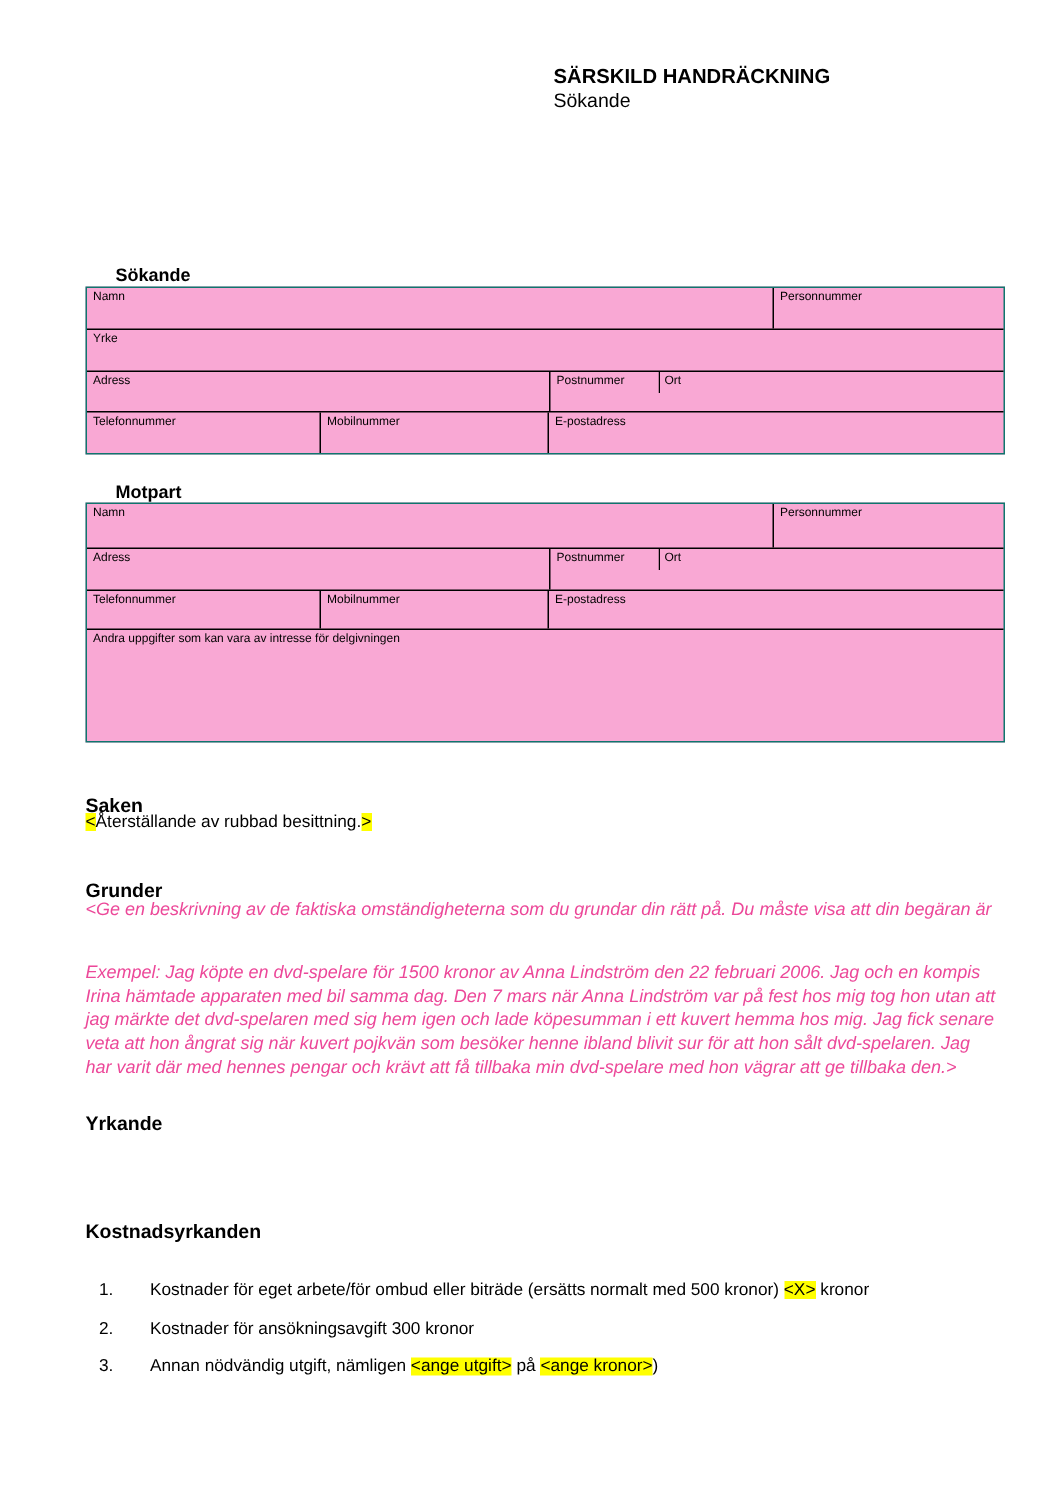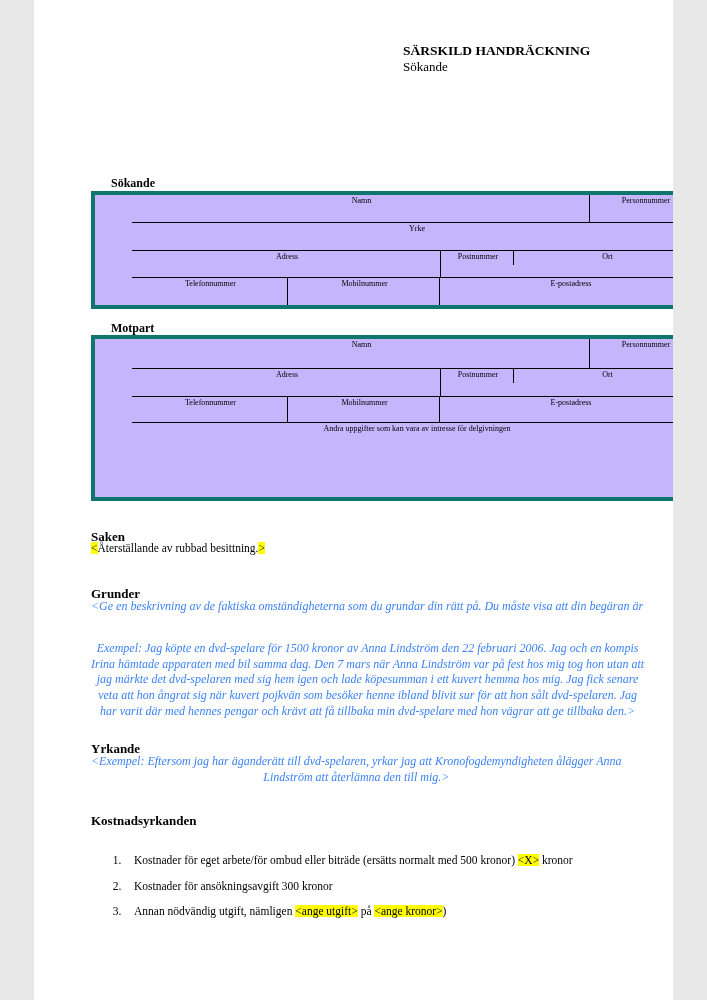--- a/index.html
+++ b/index.html
@@ -1,41 +1,41 @@
 <!DOCTYPE html>
 <html><head>
 <meta charset="utf-8">
 <style>
   html,body { margin:0; padding:0; background:#e8e8e8; }
   .page {
-    position:relative; width:639px; height:1000px; margin:0 auto;
+    position:relative; width:707px; height:1000px; margin:0 auto;
     background:#ffffff; overflow:hidden;
-    font-family:Liberation Serif, serif; color:#000;text-align:center;
+    font-family:Liberation Sans, sans-serif; color:#000;
   }
   .abs { position:absolute; }
 
   .doc-title    { font-weight:bold; font-size:13.5px; white-space:nowrap; }
   .doc-subtitle { font-size:13px; white-space:nowrap; }
   .tbl-heading  { font-weight:bold; font-size:12px; white-space:nowrap;margin-left:20px; }
   .sec-heading  { font-weight:bold; font-size:13px; white-space:nowrap; }
 
-  .ftable { position:absolute; left:57px; width:613px; border:4px solid #0f766e;
-            box-sizing:border-box; background:#c4b5fd;padding-left:37px; }
+  .ftable { position:absolute; left:57px; width:613px; border:1px solid #0f766e;
+            box-sizing:border-box; background:#f9a8d4; }
   .frow  { display:flex; box-sizing:border-box; border-top:1px solid #000; }
   .frow:first-child { border-top:none; }
   .fcell { box-sizing:border-box; border-left:1px solid #000;
            padding:1px 2px 0 4px; font-size:8px; line-height:10px; overflow:hidden; }
   .fcell:first-child { border-left:none; }
   .fcell.grow { flex:1 1 auto; }
   .fcell.halfline { border-left:none; position:relative; }
   .fcell.halfline::before { content:""; position:absolute; left:0; top:0;
            width:1px; height:14px; background:#000; }
 
   .body-line { font-size:11.5px; line-height:13px; white-space:nowrap; }
-  .muted-block { color:#3b82f6; font-style:italic; font-size:12px; }
+  .muted-block { color:#ec4899; font-style:italic; font-size:12px; }
   .muted-line { line-height:15.7px; white-space:nowrap; }
 
   .hl { background:#ffff00; }
 
   .cost-item { font-size:11.5px; line-height:13px; white-space:nowrap; }
   .cost-item .num { display:inline-block; width:43px; padding-left:9px; box-sizing:border-box; }
 </style>
 </head>
 <body>
 
@@ -133,24 +133,20 @@
   </div>
   <div class="abs muted-block" style="left:57px; top:641px;">
     <div class="muted-line">Exempel: Jag köpte en dvd-spelare för 1500 kronor av Anna Lindström den 22 februari 2006. Jag och en kompis</div>
     <div class="muted-line">Irina hämtade apparaten med bil samma dag. Den 7 mars när Anna Lindström var på fest hos mig tog hon utan att</div>
     <div class="muted-line">jag märkte det dvd-spelaren med sig hem igen och lade köpesumman i ett kuvert hemma hos mig. Jag fick senare</div>
     <div class="muted-line">veta att hon ångrat sig när kuvert pojkvän som besöker henne ibland blivit sur för att hon sålt dvd-spelaren. Jag</div>
     <div class="muted-line">har varit där med hennes pengar och krävt att få tillbaka min dvd-spelare med hon vägrar att ge tillbaka den.&gt;</div>
   </div>
 
   <div class="abs sec-heading" style="left:57px; top:741px;">Yrkande</div>
-  <div class="abs muted-block" style="left:57px; top:754px;">
-    <div class="muted-line">&lt;Exempel: Eftersom jag har äganderätt till dvd-spelaren, yrkar jag att Kronofogdemyndigheten ålägger Anna</div>
-    <div class="muted-line">Lindström att återlämna den till mig.&gt;</div>
-  </div>
 
   <div class="abs sec-heading" style="left:57px; top:813px;">Kostnadsyrkanden</div>
 
   <div class="abs cost-item" style="left:57px; top:854px;"><span class="num">1.</span><span>Kostnader för eget arbete/för ombud eller biträde (ersätts normalt med 500 kronor) </span><span class="hl">&lt;X&gt;</span><span></span><span class="hl"></span><span> kronor</span></div>
 
   <div class="abs cost-item" style="left:57px; top:880px;"><span class="num">2.</span><span>Kostnader för ansökningsavgift 300 kronor</span><span class="hl"></span><span></span><span class="hl"></span><span></span></div>
 
   <div class="abs cost-item" style="left:57px; top:905px;"><span class="num">3.</span><span>Annan nödvändig utgift, nämligen </span><span class="hl">&lt;ange utgift&gt;</span><span> på </span><span class="hl">&lt;ange kronor&gt;</span><span>)</span></div>
 
 </div>

